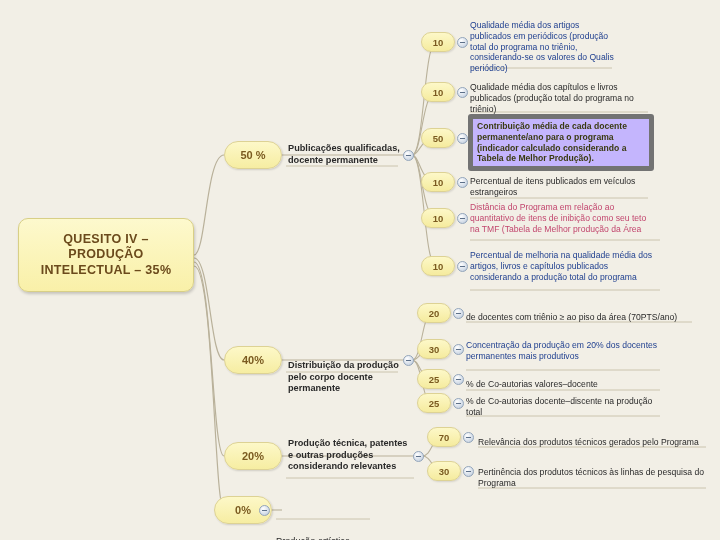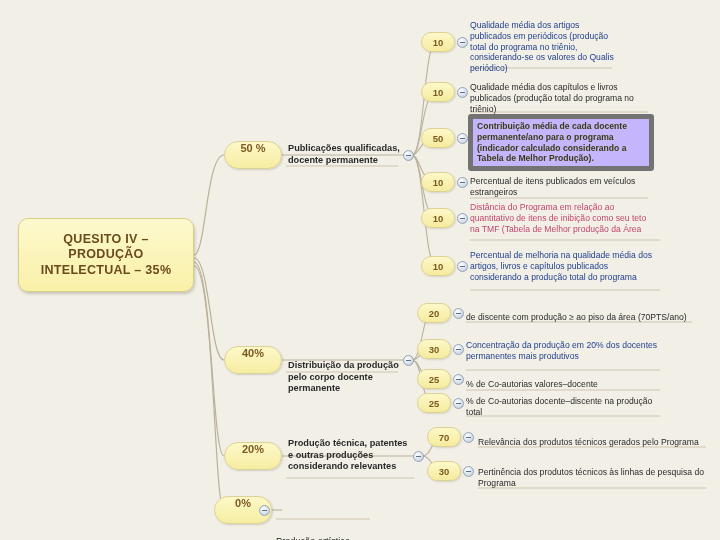--- a/index.html
+++ b/index.html
@@ -58,21 +58,21 @@
   
   .pct-bubble {
     position: absolute;
     width: 58px;
     height: 28px;
     background: linear-gradient(#fdf8c8, #f6eda2);
     border: 1px solid #ddd294;
     border-radius: 14px;
     box-shadow: 1px 1px 2px rgba(0,0,0,0.14);
     display: flex;
-    align-items: flex-start;
+    align-items: center;
     justify-content: center;
     box-sizing: border-box;
   }
   .pct-bubble .label {
     font-size: 11px;
     font-weight: bold;
     color: #7a5a20;
   }
 
   
@@ -269,21 +269,21 @@
   <div class="pct-bubble" style="left:224px; top:346px;">
     <span class="label">40%</span>
   </div>
   <div class="topic1" style="left:288px; top:360px; width:114px;">Distribuição da produção pelo corpo docente permanente</div>
   <div class="node-dot minus" style="left:403px; top:355px;"></div>
 
   <div class="score-bubble" style="left:417px; top:303px;">
     <span class="label">20</span>
   </div>
   <div class="node-dot minus" style="left:453px; top:308px;"></div>
-  <div class="leaf dark" style="left:466px; top:306px; width:226px;">de discente com produção ≥ ao piso da área (70PTS/ano)</div>
+  <div class="leaf dark" style="left:466px; top:306px; width:226px;">de docentes com triênio ≥ ao piso da área (70PTS/ano)</div>
 
   <div class="score-bubble" style="left:417px; top:339px;">
     <span class="label">30</span>
   </div>
   <div class="node-dot minus" style="left:453px; top:344px;"></div>
   <div class="leaf blue" style="left:466px; top:334px; width:192px;">Concentração da produção em 20% dos docentes permanentes mais produtivos</div>
 
   <div class="score-bubble" style="left:417px; top:369px;">
     <span class="label">25</span>
   </div>

